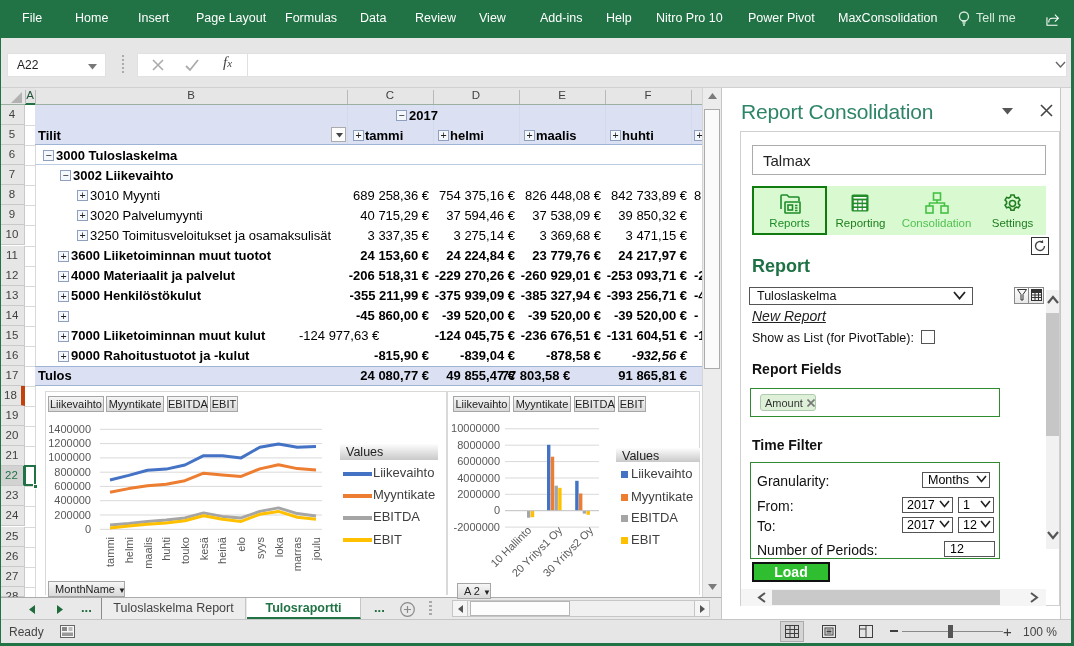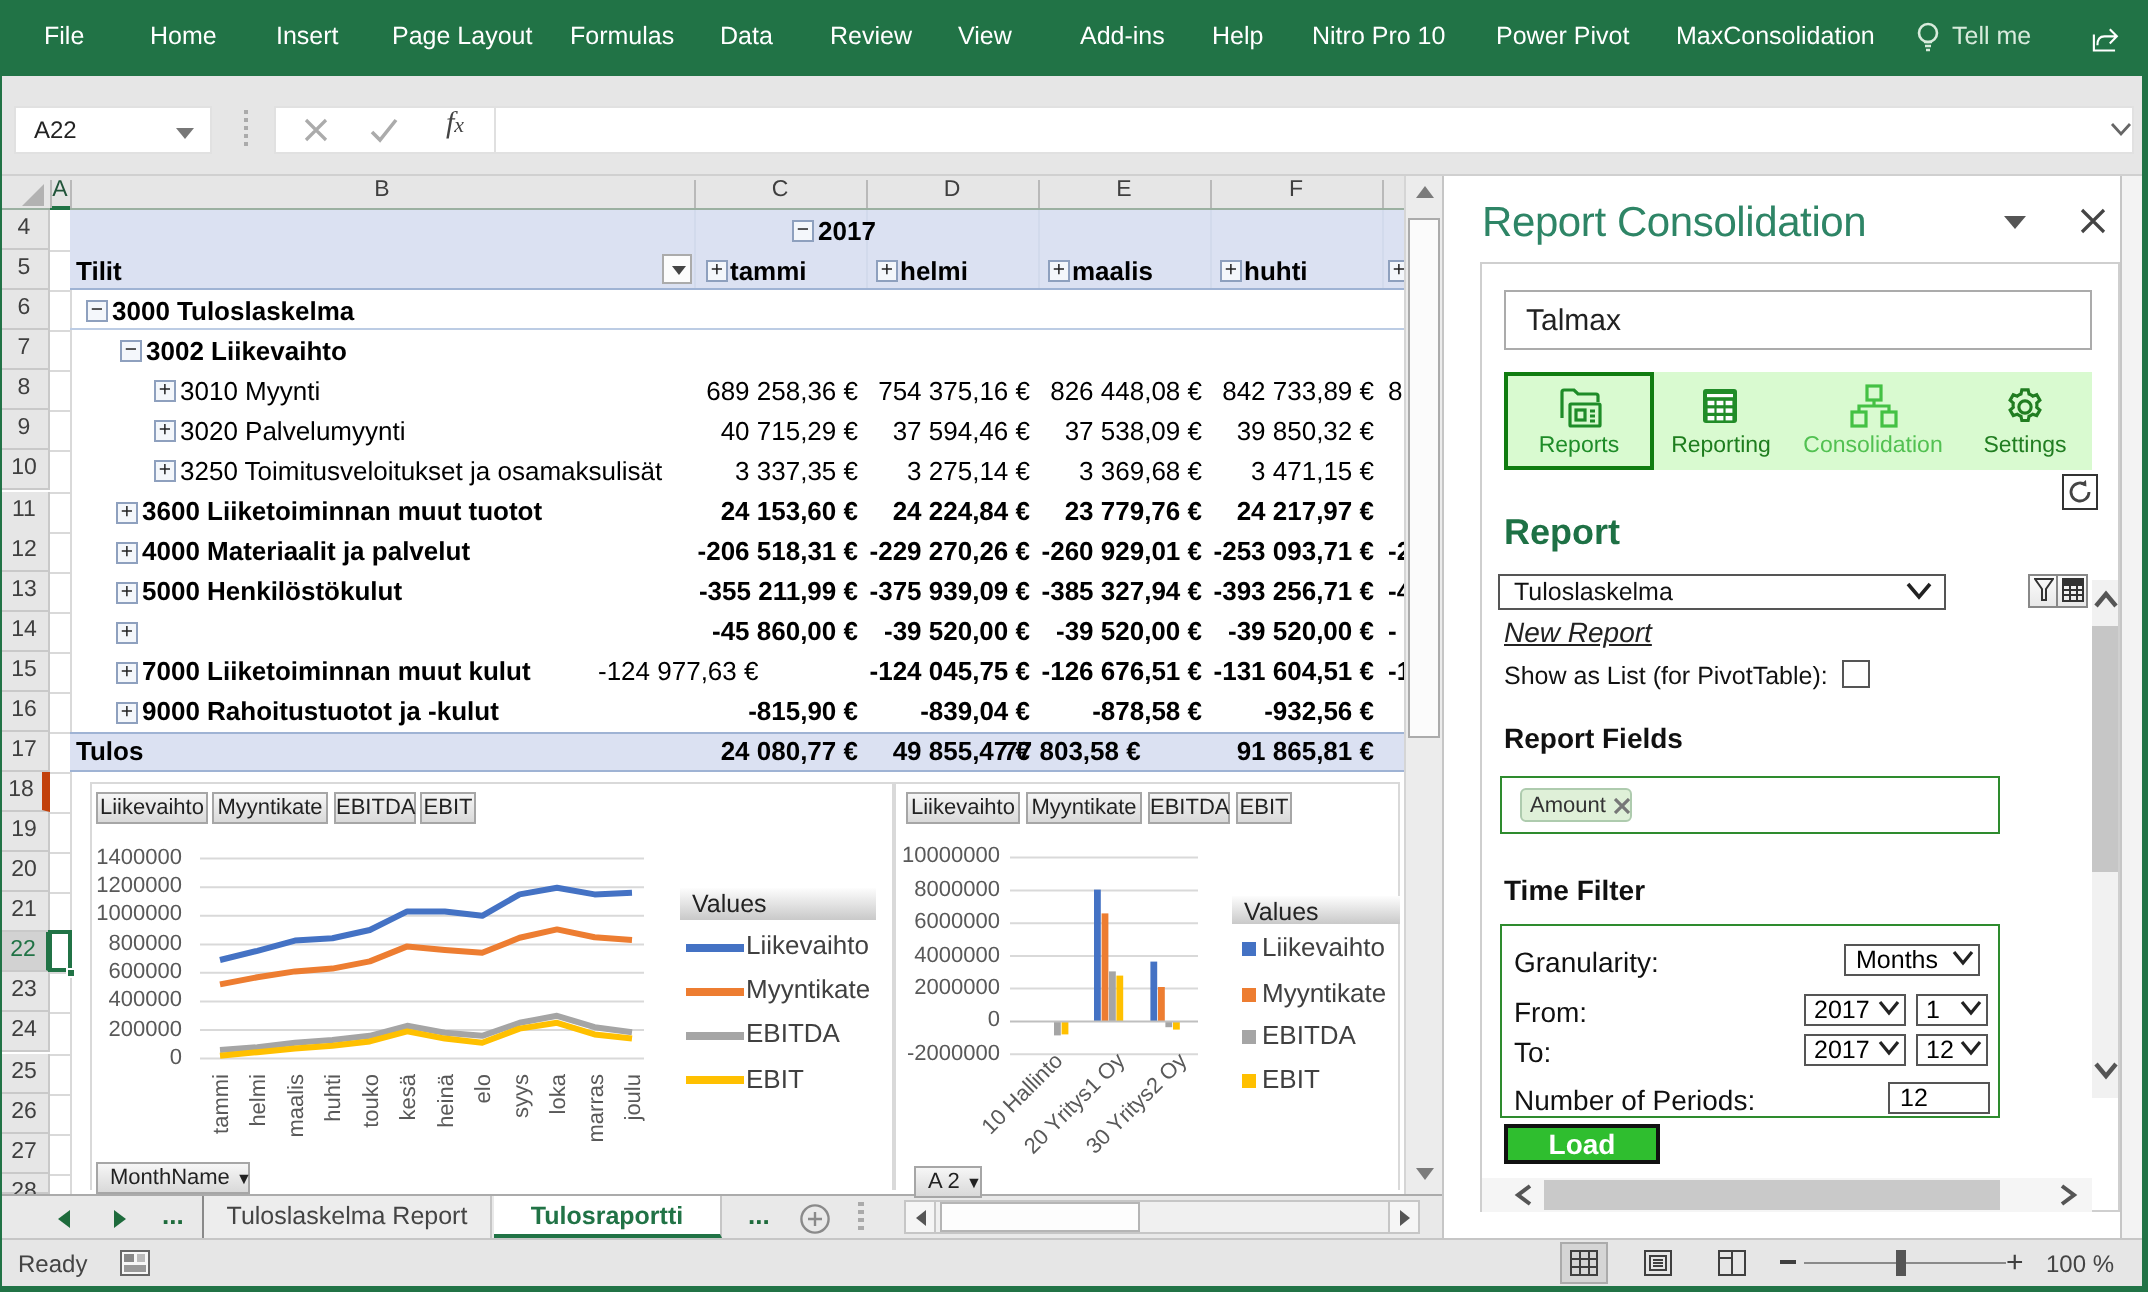--- a/index.html
+++ b/index.html
@@ -229,27 +229,27 @@
 <div class="abs" style="left:471px;top:200.1px;width:130px;text-align:right;font-size:13px;font-weight:bold;white-space:nowrap;">-385 327,94 €</div>
 <div class="abs" style="left:557px;top:200.1px;width:130px;text-align:right;font-size:13px;font-weight:bold;white-space:nowrap;">-393 256,71 €</div>
 <div class="abs" style="left:694px;top:200.1px;font-size:13px;font-weight:bold;">-4</div>
 <div class="abs" style="left:299px;top:220.2px;width:130px;text-align:right;font-size:13px;font-weight:bold;white-space:nowrap;">-45 860,00 €</div>
 <div class="abs" style="left:385px;top:220.2px;width:130px;text-align:right;font-size:13px;font-weight:bold;white-space:nowrap;">-39 520,00 €</div>
 <div class="abs" style="left:471px;top:220.2px;width:130px;text-align:right;font-size:13px;font-weight:bold;white-space:nowrap;">-39 520,00 €</div>
 <div class="abs" style="left:557px;top:220.2px;width:130px;text-align:right;font-size:13px;font-weight:bold;white-space:nowrap;">-39 520,00 €</div>
 <div class="abs" style="left:694px;top:220.2px;font-size:13px;font-weight:bold;">-</div>
 <div class="abs" style="left:299px;top:240.3px;width:130px;text-align:left;font-size:13px;font-weight:normal;white-space:nowrap;">-124 977,63 €</div>
 <div class="abs" style="left:385px;top:240.3px;width:130px;text-align:right;font-size:13px;font-weight:bold;white-space:nowrap;">-124 045,75 €</div>
-<div class="abs" style="left:471px;top:240.3px;width:130px;text-align:right;font-size:13px;font-weight:bold;white-space:nowrap;">-126 676,51 €</div>
+<div class="abs" style="left:471px;top:240.3px;width:130px;text-align:right;font-size:13px;font-weight:bold;white-space:nowrap;">-236 676,51 €</div>
 <div class="abs" style="left:557px;top:240.3px;width:130px;text-align:right;font-size:13px;font-weight:bold;white-space:nowrap;">-131 604,51 €</div>
 <div class="abs" style="left:694px;top:240.3px;font-size:13px;font-weight:bold;">-1</div>
 <div class="abs" style="left:299px;top:260.3px;width:130px;text-align:right;font-size:13px;font-weight:bold;white-space:nowrap;">-815,90 €</div>
 <div class="abs" style="left:385px;top:260.3px;width:130px;text-align:right;font-size:13px;font-weight:bold;white-space:nowrap;">-839,04 €</div>
 <div class="abs" style="left:471px;top:260.3px;width:130px;text-align:right;font-size:13px;font-weight:bold;white-space:nowrap;">-878,58 €</div>
-<div class="abs" style="left:557px;top:260.3px;width:130px;text-align:right;font-size:13px;font-weight:bold;white-space:nowrap;">-932,56 €</div>
+<div class="abs" style="left:557px;top:260.3px;width:130px;text-align:right;font-size:13px;font-weight:bold;white-space:nowrap;font-style:italic;">-932,56 €</div>
 <div class="abs" style="left:299px;top:280.4px;width:130px;text-align:right;font-size:13px;font-weight:bold;white-space:nowrap;">24 080,77 €</div>
 <div class="abs" style="left:385px;top:280.4px;width:130px;text-align:right;font-size:13px;font-weight:bold;white-space:nowrap;">49 855,47 €</div>
 <div class="abs" style="left:471px;top:280.4px;width:130px;text-align:center;font-size:13px;font-weight:bold;white-space:nowrap;">77 803,58 €</div>
 <div class="abs" style="left:557px;top:280.4px;width:130px;text-align:right;font-size:13px;font-weight:bold;white-space:nowrap;">91 865,81 €</div>
 <div class="abs" style="left:24px;top:377.3px;width:12px;height:21px;border:2px solid #217346;background:transparent;"></div>
 <div class="abs" style="left:33px;top:396.3px;width:5px;height:5px;background:#217346;border:1px solid #fff;"></div>
 </div>
 </div>
 
 <div class="abs" id="vscroll">

